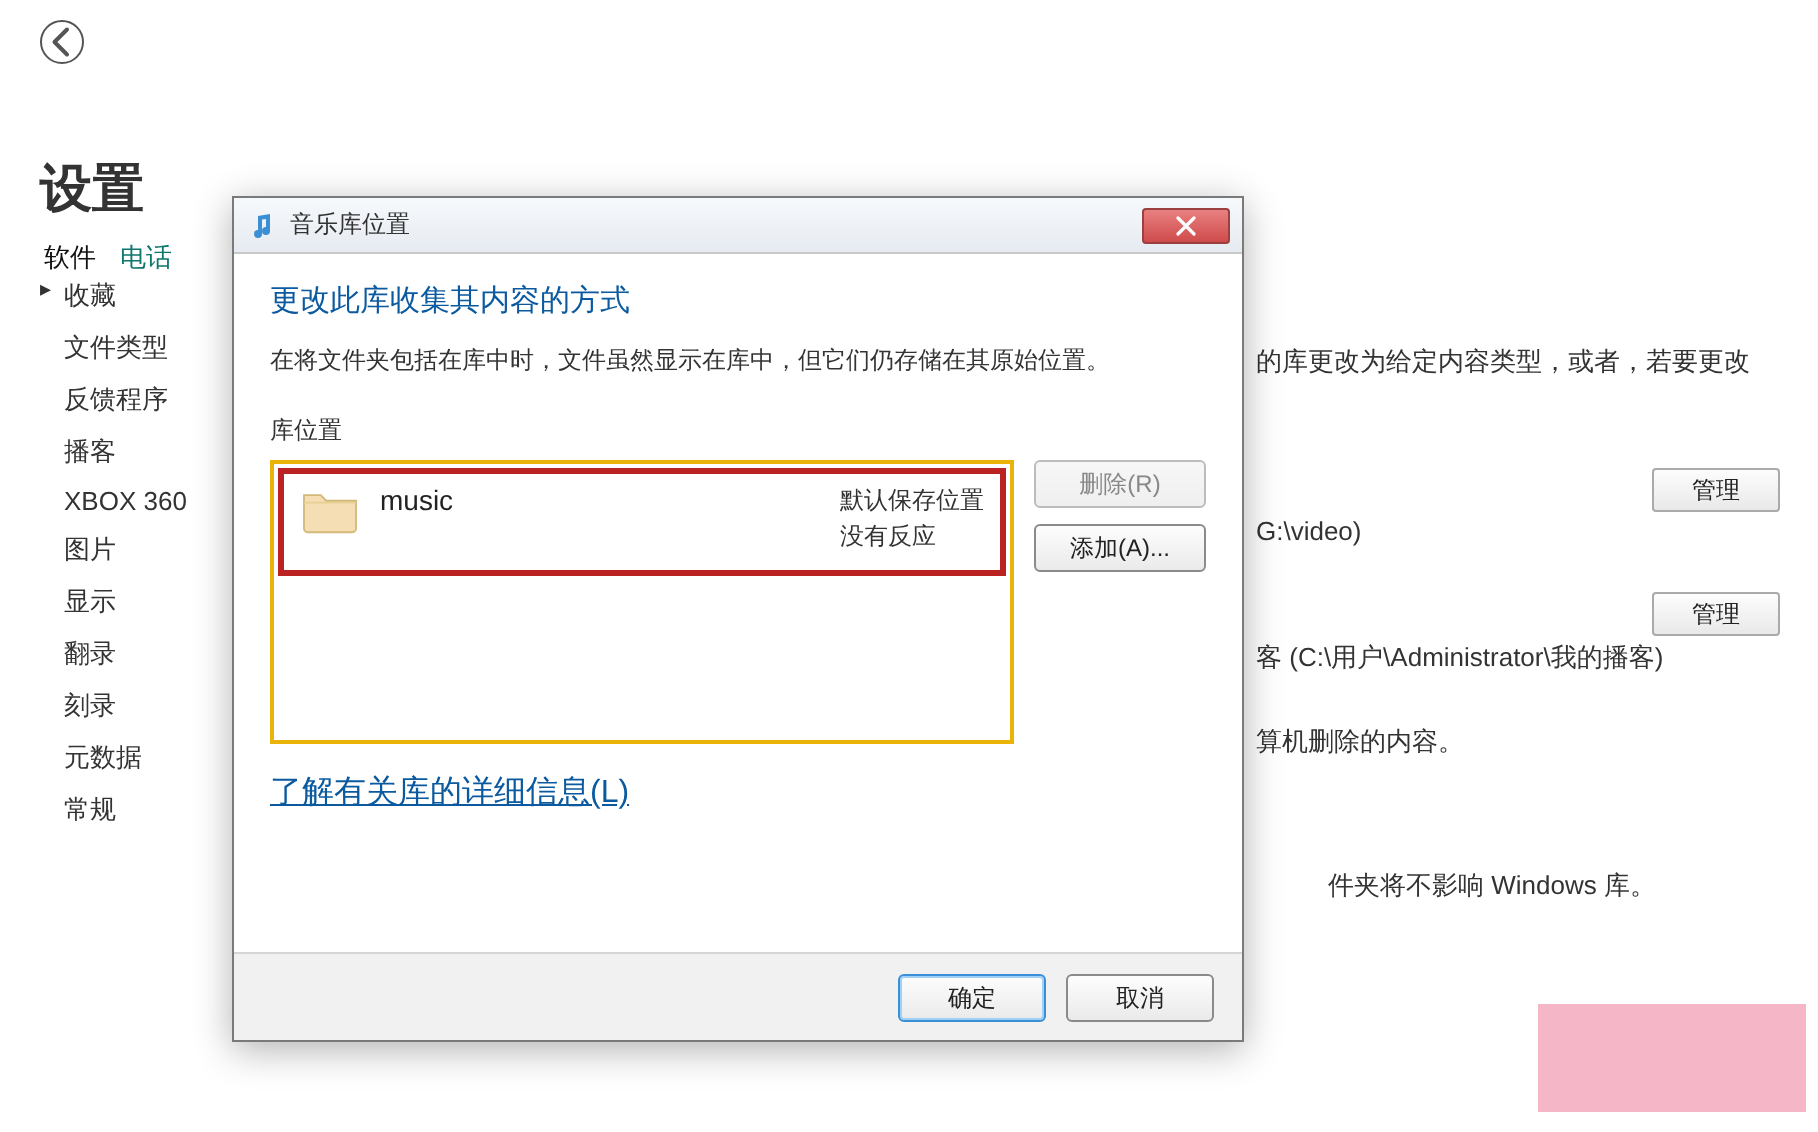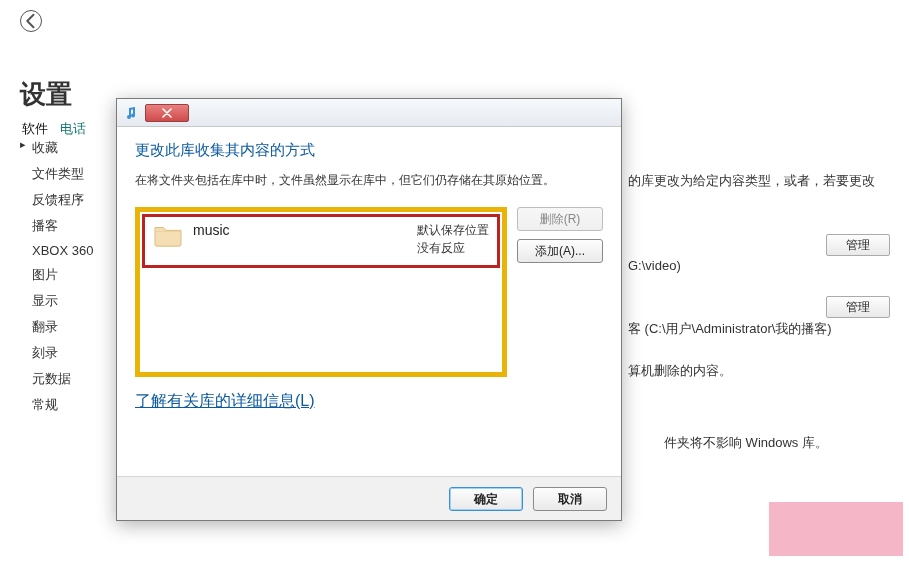--- a/index.html
+++ b/index.html
@@ -69,22 +69,22 @@
   }
   .tb-close svg { width:10px; height:10px; }
 
   .dlg-body { padding: 14px 18px 8px 18px; flex:1; display:flex; flex-direction:column; }
   .dlg-h1 { color:#0b5aa0; font-size: 15px; margin-bottom: 12px; }
   .dlg-desc { font-size: 12px; color:#333; margin-bottom: 18px; }
   .dlg-section-label { font-size: 12px; color:#333; margin-bottom: 6px; }
 
   .lib-row { display:flex; gap:10px; }
   .lib-list {
-    flex:1; height: 170px; background:#fff;
-    border: 5px solid #eab308; overflow:hidden;
+    flex:1; height: 142px; background:#fff;
+    border: 2px solid #eab308; overflow:hidden;
   }
   .lib-item {
     border: 3px solid #b22; padding: 5px 8px 8px 8px;
     display: grid; grid-template-columns: 34px 1fr auto; grid-template-rows:auto auto;
     column-gap: 6px; row-gap: 1px;
     margin: 2px;
   }
   .folder-icon { grid-row: 1 / span 2; align-self: start; }
   .folder-icon svg { width:30px; height:26px; }
   .li-name { font-size: 14px; color:#222; }
@@ -99,21 +99,20 @@
     font-size: 12px; text-align:center; line-height:22px; color:#222;
   }
   .win-btn.disabled { color:#888; border-color:#bcbcbc; background:linear-gradient(#f7f7f7,#efefef); }
 
   .dlg-link { color:#0b5aa0; font-size:16px; margin-top:14px; }
 
   .dlg-footer {
     height: 44px; background:#f1f1f1; border-top:1px solid #d6d6d6;
     display:flex; align-items:center; justify-content:flex-end; gap:10px;
     padding: 0 14px;
-    font-weight: bold;
   }
   .dlg-footer .win-btn { width:74px; }
   .win-btn.default { border:1px solid #3a8fd6; box-shadow: inset 0 0 0 1px #9fd0f5; }
 
   
   .pink-box {
     position:absolute; right:6px; bottom:10px; width:134px; height:54px;
     background:#f5b6c8;
   }
 </style>
@@ -156,30 +155,32 @@
 <div class="bg-btn" style="left:826px; top:234px;">管理</div>
 <div class="bg-btn" style="left:826px; top:296px;">管理</div>
 
 <div class="dialog">
   <div class="titlebar">
     <span class="tb-icon">
       <svg viewBox="0 0 16 16">
           <path d="M6 3 L12 2 V10.5 A2 2 0 1 1 10 8.5 V4.5 L8 4.8 V12 A2 2 0 1 1 6 10 Z" fill="#3a8fd6"></path>
         </svg>
     </span>
+    <span class="tb-title">音乐库位置</span>
     <span class="tb-close">
       <svg viewBox="0 0 10 10">
           <path d="M1 1 L9 9 M9 1 L1 9" stroke="#fff" stroke-width="1.6" stroke-linecap="round"></path>
         </svg>
     </span>
   </div>
 
   <div class="dlg-body">
     <div class="dlg-h1">更改此库收集其内容的方式</div>
     <div class="dlg-desc">在将文件夹包括在库中时，文件虽然显示在库中，但它们仍存储在其原始位置。</div>
+    <div class="dlg-section-label">库位置</div>
 
     <div class="lib-row">
       <div class="lib-list">
         <div class="lib-item">
           <span class="folder-icon">
             <svg viewBox="0 0 32 28">
               <path d="M2 6 h9 l3 3 h16 v15 a2 2 0 0 1 -2 2 H4 a2 2 0 0 1 -2 -2 Z" fill="#f5deb3" stroke="#d2b97a"></path>
               <path d="M2 10 h28" stroke="#e8cf93"></path>
             </svg>
           </span>

